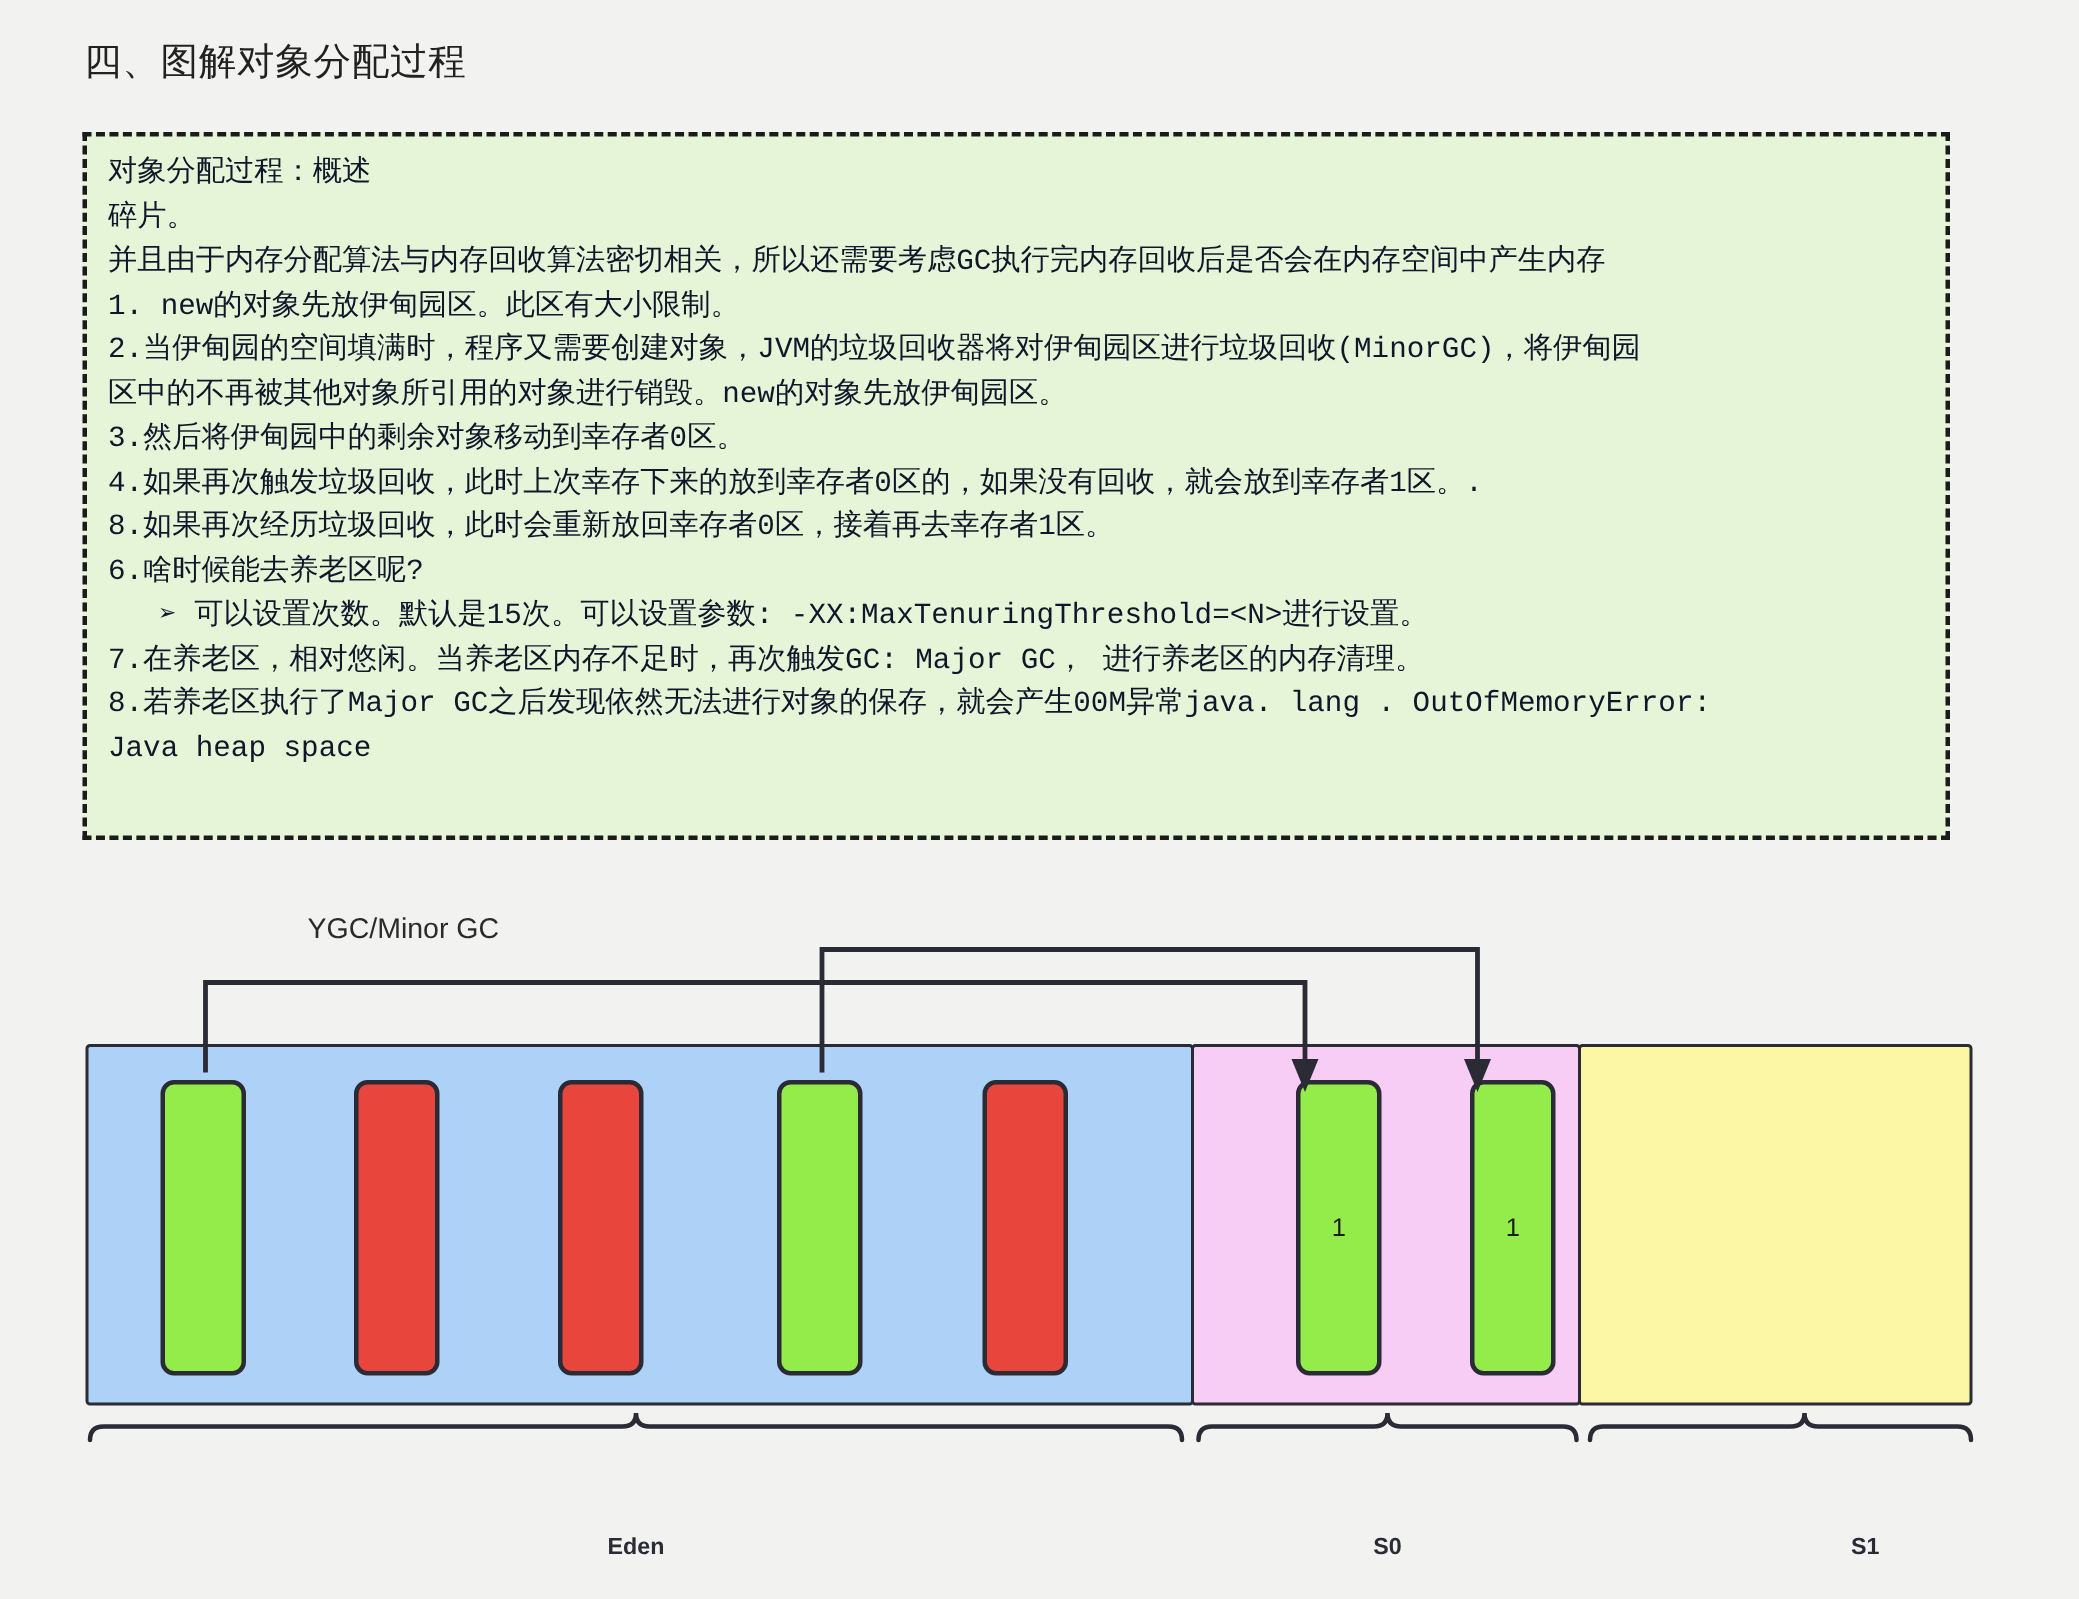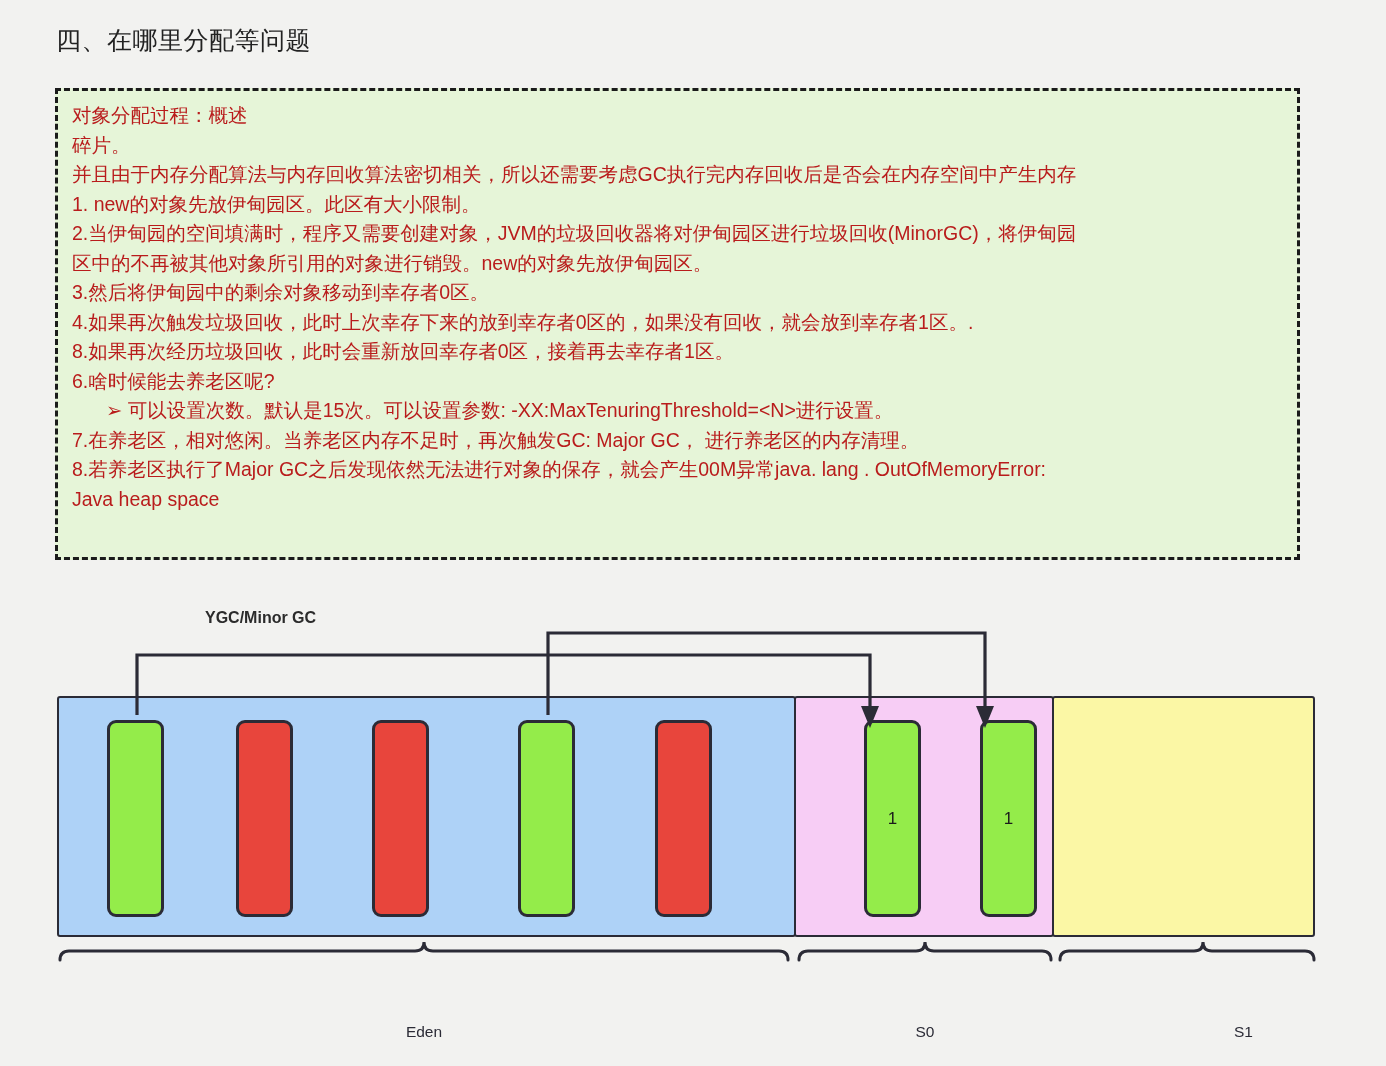--- a/index.html
+++ b/index.html
@@ -36,42 +36,43 @@
     width: 1245px;
     height: 472px;
     box-sizing: border-box;
     background: #e6f5d8;
     border: 3px dashed #1b1b1b;
     padding: 10px 14px 8px 14px;
   }
   .note-line {
     font-size: 19.5px;
     line-height: 29.5px;
-    color: #b91c1c;
+    color: #0f172a;
     white-space: pre-wrap;
     word-break: break-word;
+    font-family: Liberation Mono, monospace;
   }
   .note-line.indent {
     padding-left: 34px;
   }
 
   
   .diagram {
     position: absolute;
     left: 0;
     top: 560px;
     width: 1386px;
     height: 506px;
   }
   .ygc-label {
     position: absolute;
     left: 205px;
     top: 49px;
-    font-size: 16px;
-    font-weight: bold;
+    font-size: 19px;
+    font-weight: normal;
     color: #2b2b2b;
     white-space: nowrap;
   }
 
   
   .mem-bar {
     position: absolute;
     left: 57px;
     top: 136px;
     width: 1258px;
@@ -123,26 +124,27 @@
     top: 0;
     width: 1386px;
     height: 506px;
   }
   .brace-label {
     position: absolute;
     font-size: 15.5px;
     color: #2b2b36;
     text-align: center;
     white-space: nowrap;
+    font-weight: bold;
   }
 </style>
 </head>
 <body>
 
-<div class="page-title">四、在哪里分配等问题</div>
+<div class="page-title">四、图解对象分配过程</div>
 
 <div class="note-box">
   <div class="note-line">对象分配过程：概述</div>
   <div class="note-line">碎片。</div>
   <div class="note-line">并且由于内存分配算法与内存回收算法密切相关，所以还需要考虑GC执行完内存回收后是否会在内存空间中产生内存</div>
   <div class="note-line">1. new的对象先放伊甸园区。此区有大小限制。</div>
   <div class="note-line">2.当伊甸园的空间填满时，程序又需要创建对象，JVM的垃圾回收器将对伊甸园区进行垃圾回收(MinorGC)，将伊甸园</div>
   <div class="note-line">区中的不再被其他对象所引用的对象进行销毁。new的对象先放伊甸园区。</div>
   <div class="note-line">3.然后将伊甸园中的剩余对象移动到幸存者0区。</div>
   <div class="note-line">4.如果再次触发垃圾回收，此时上次幸存下来的放到幸存者0区的，如果没有回收，就会放到幸存者1区。.</div>

